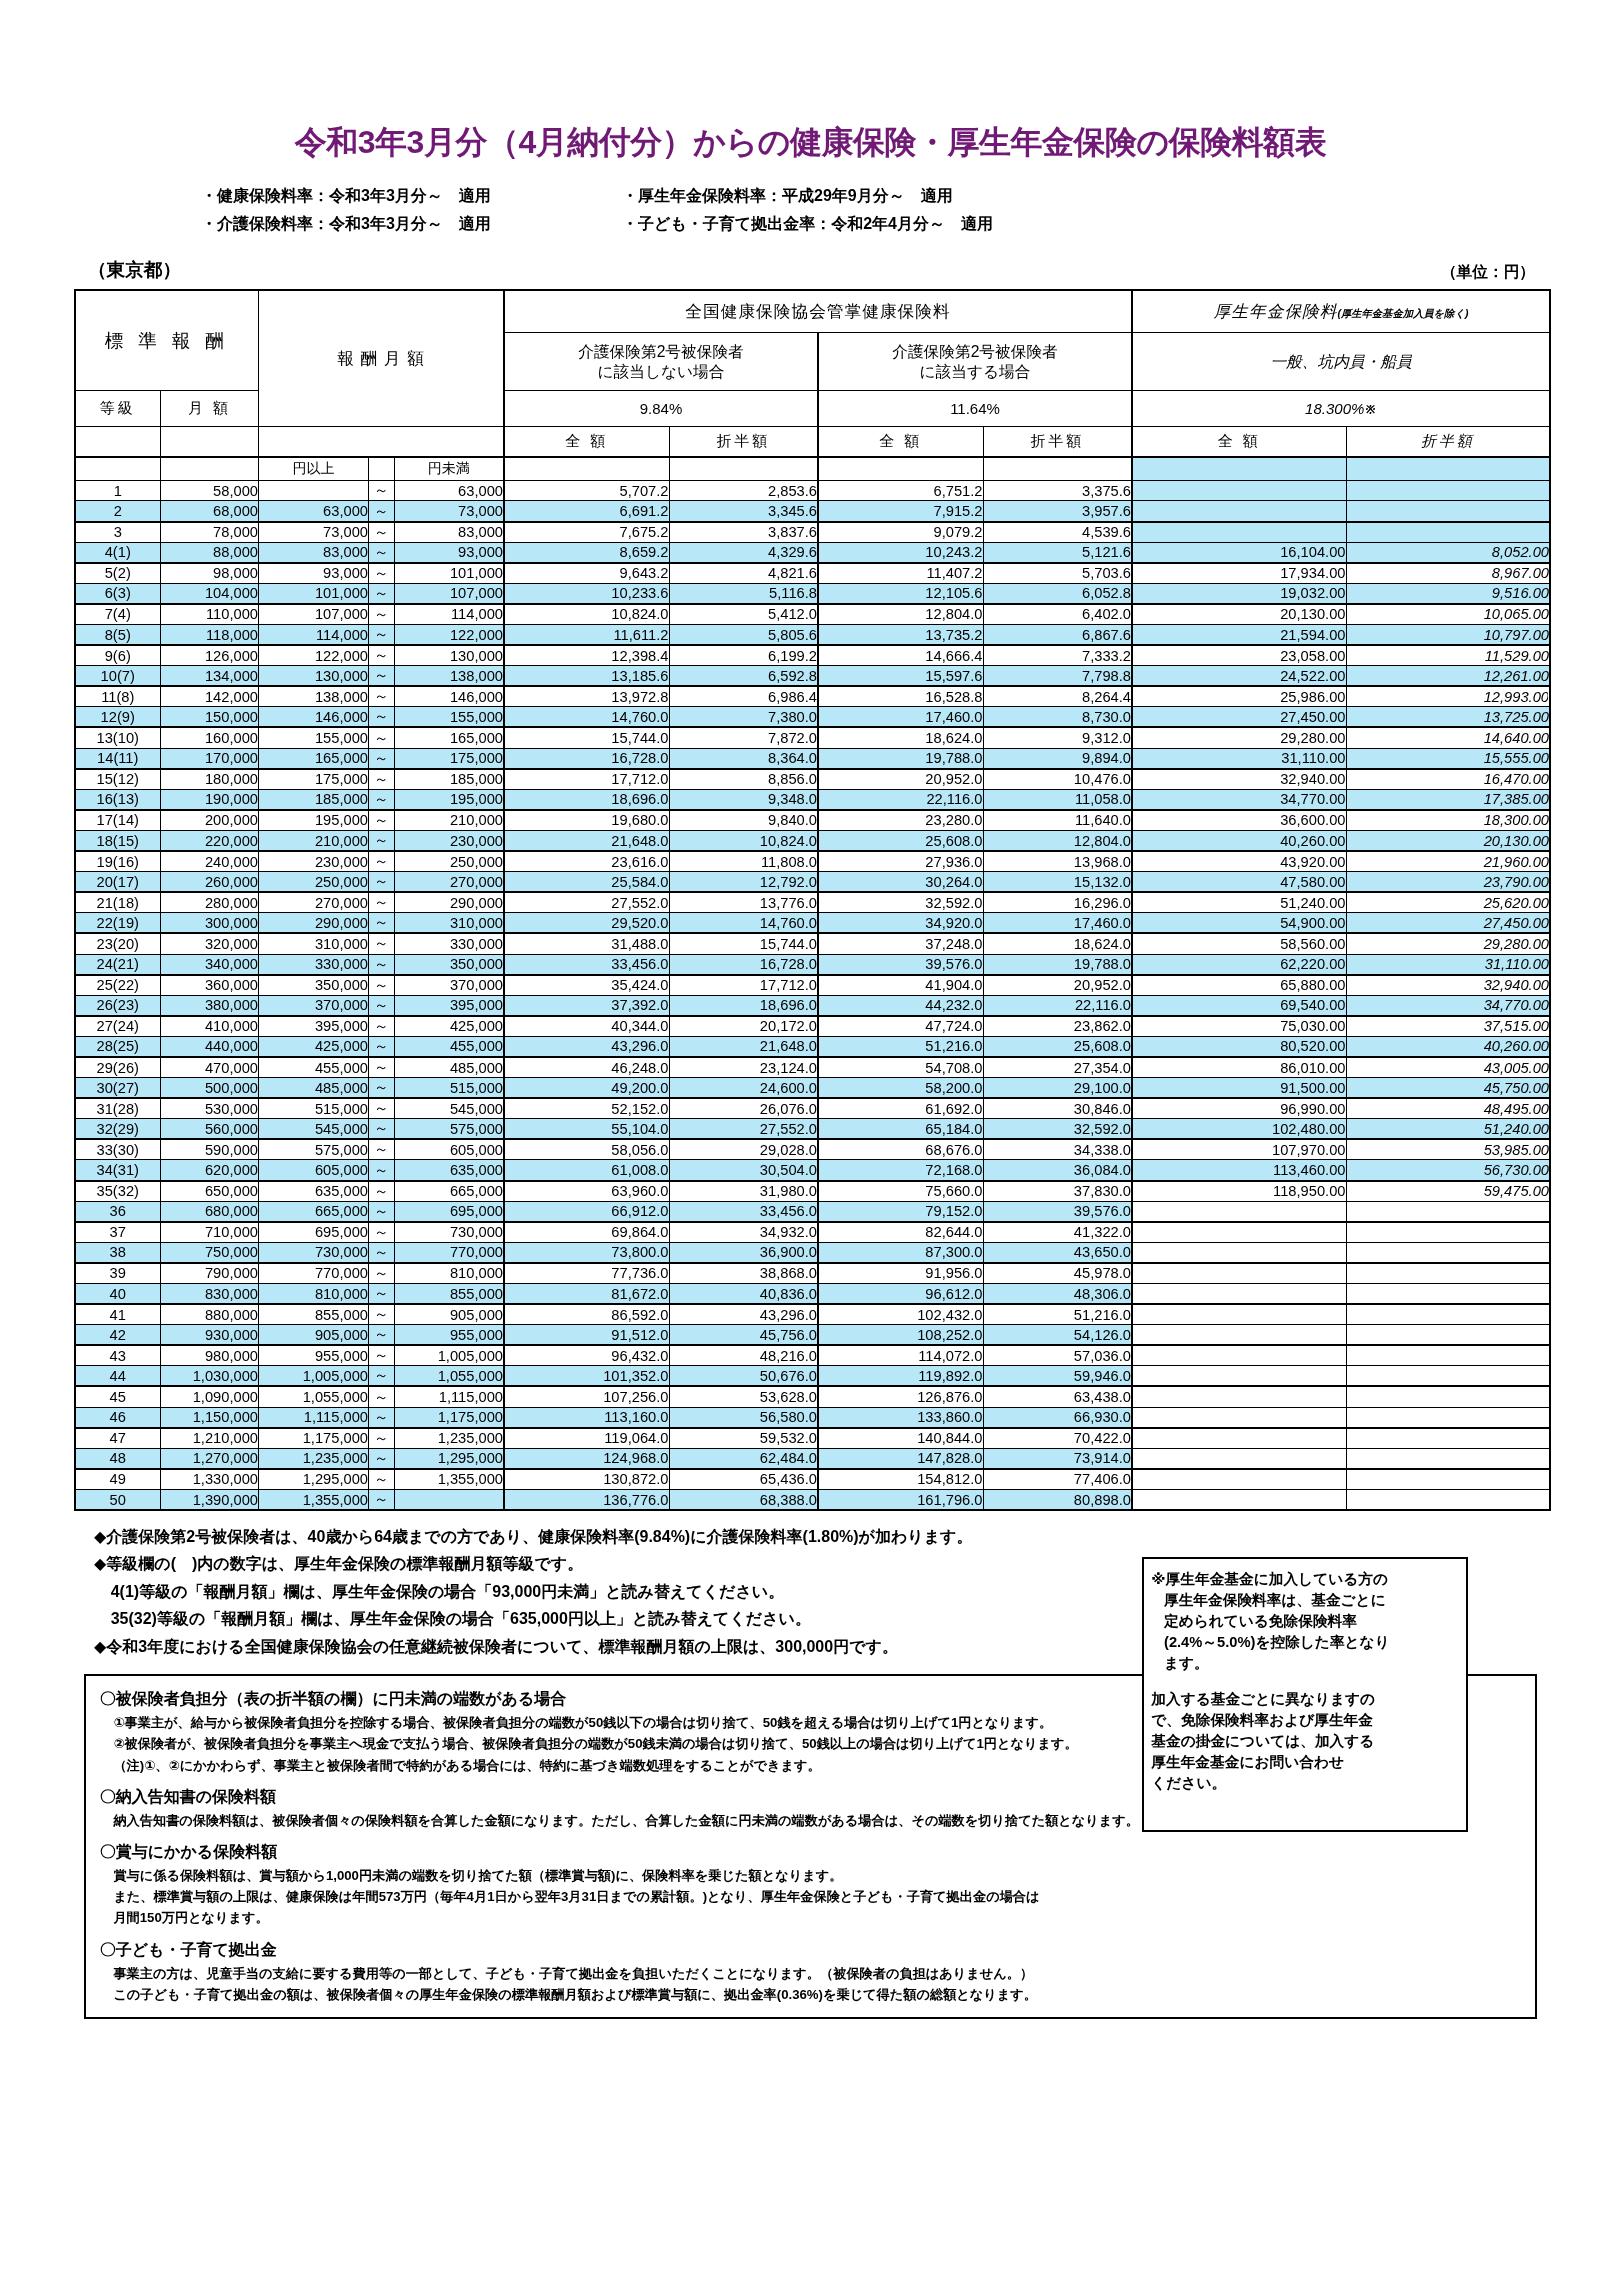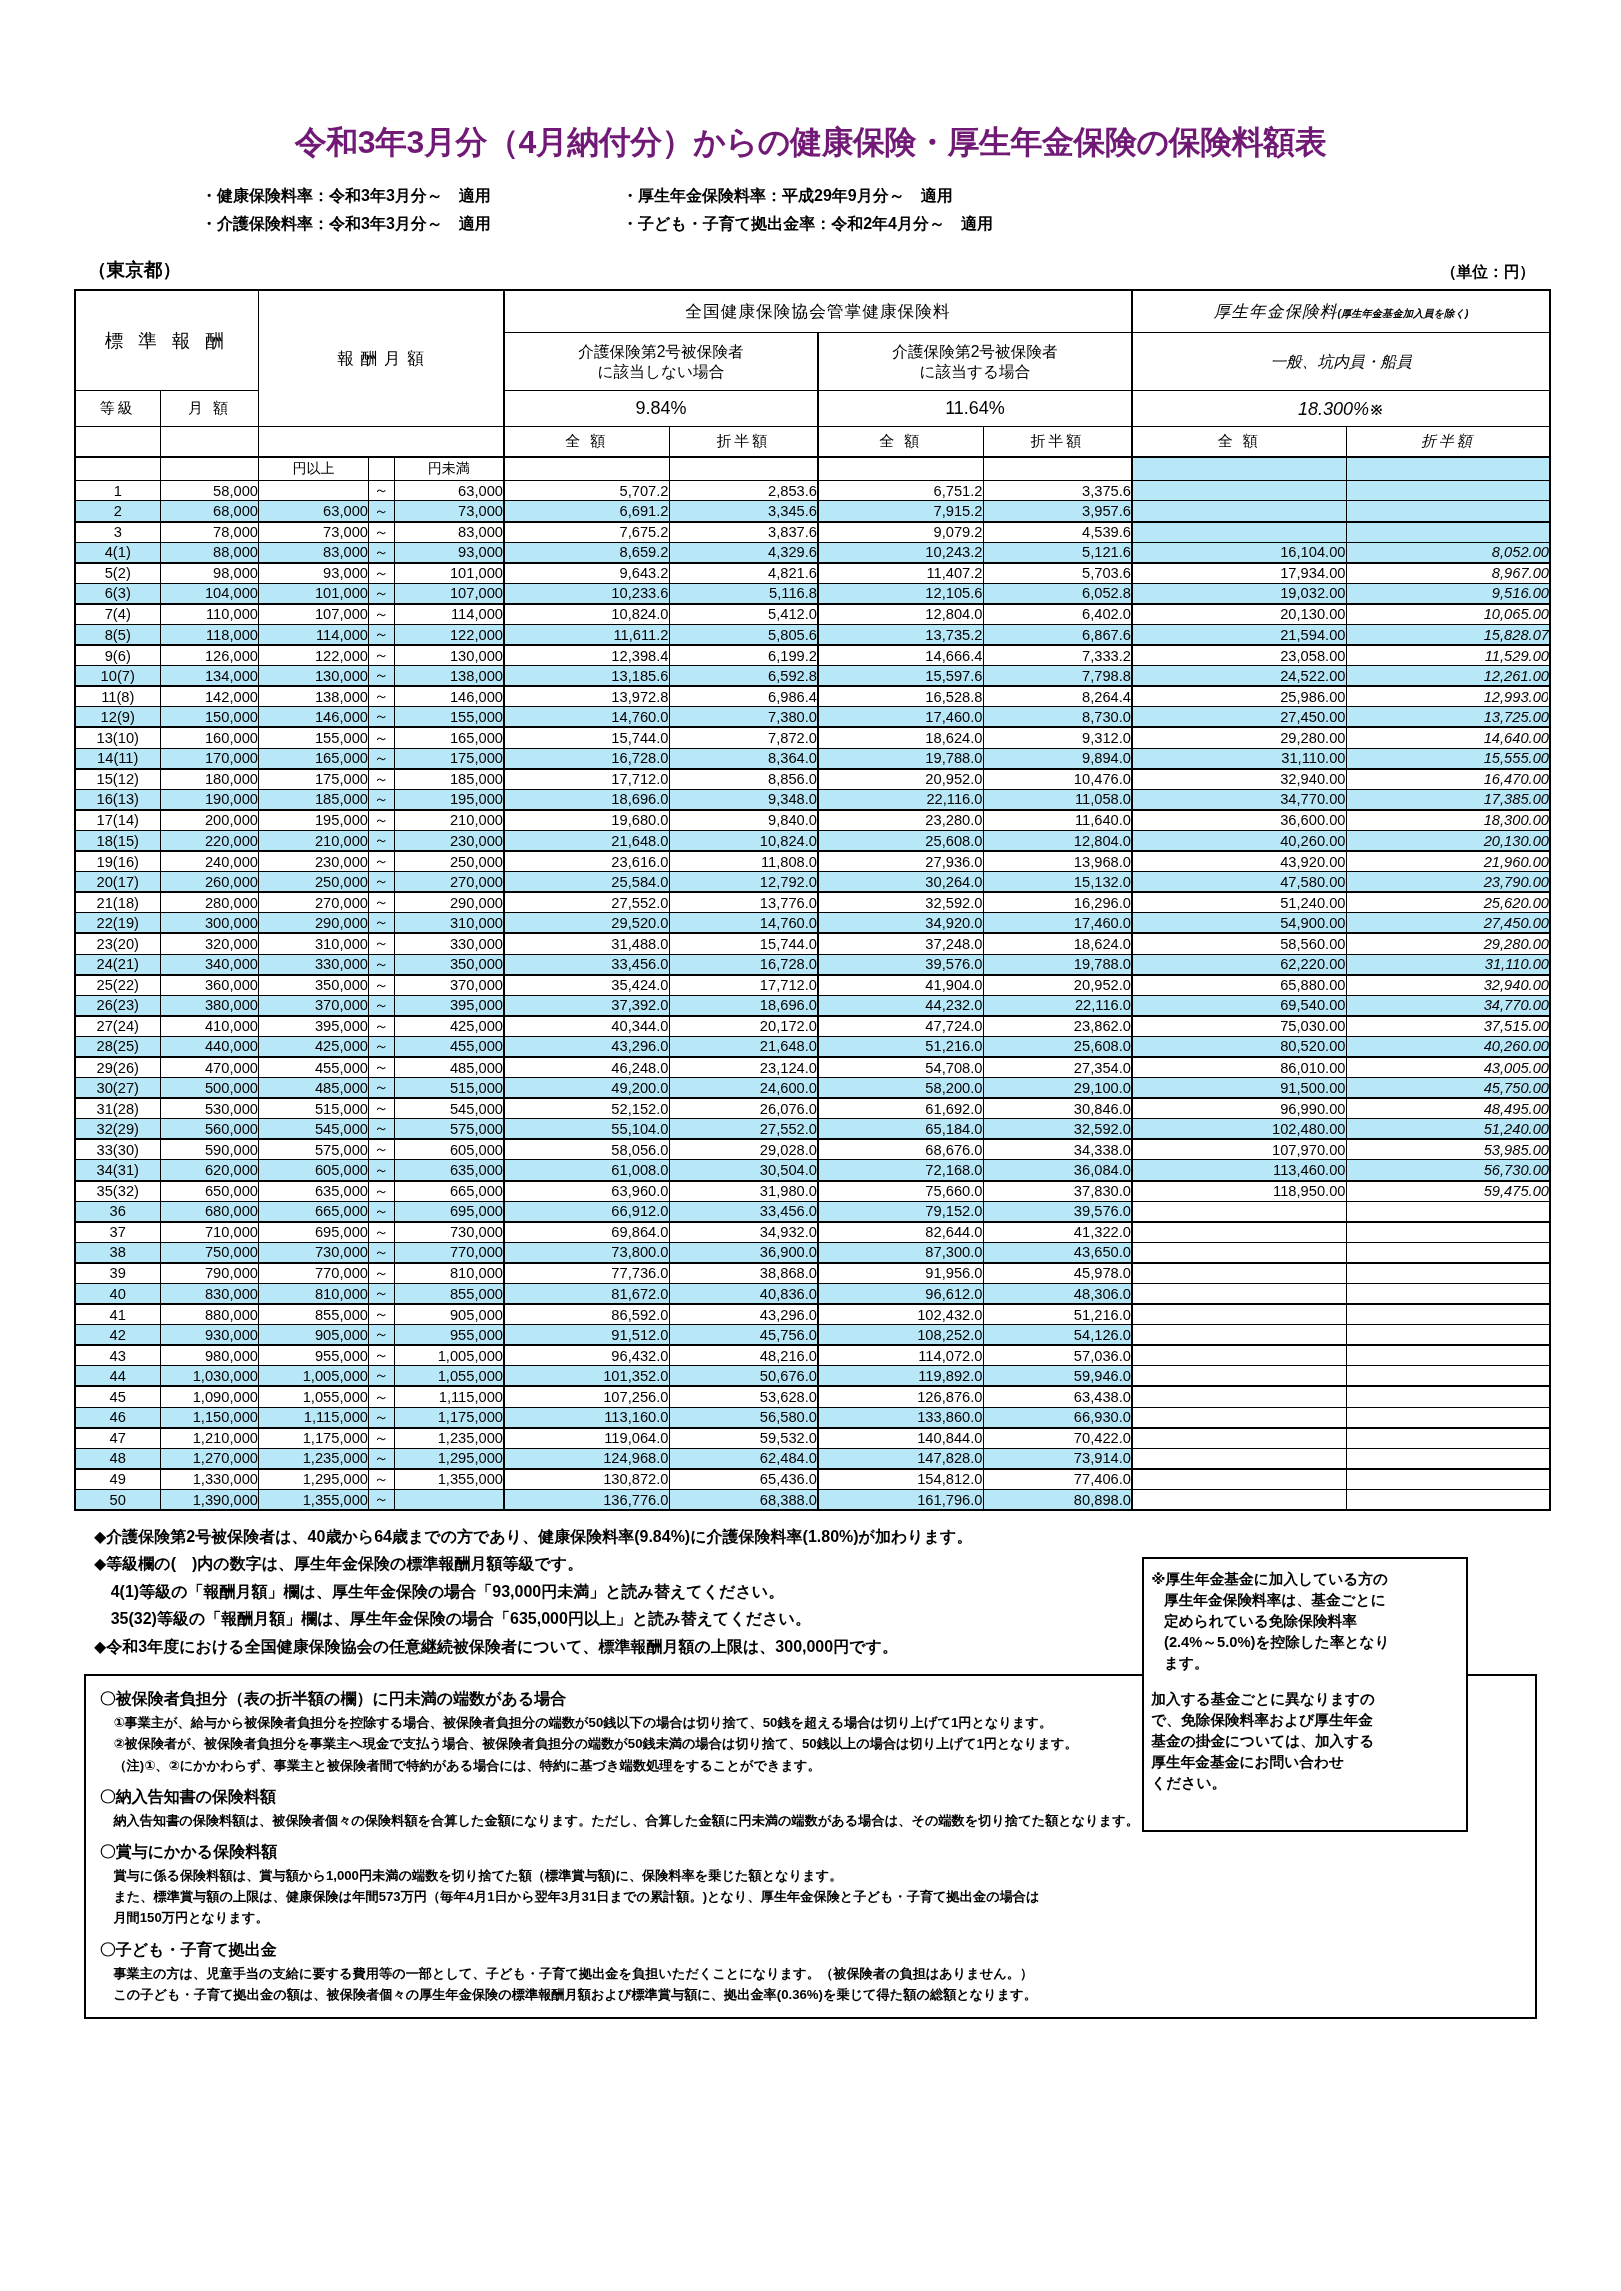--- a/index.html
+++ b/index.html
@@ -86,21 +86,21 @@
   }
   .hd {
     text-align: center;
     font-weight: bold;
     background: #ffffff;
   }
   .hd-title { font-size: 18.6px; letter-spacing: 4.9px; }
   .hd-mid   { font-size: 16.7px; letter-spacing: 1px; }
   .hd-small { font-size: 15.7px; line-height: 1.25; }
   .hd-tiny  { font-size: 10.3px; font-weight: bold; }
-  .hd-rate  { font-size: 18px; }
+  .hd-rate  { font-size: 15px; }
   .hd-sub   { font-size: 15px; letter-spacing: 2.9px; }
 
   .bt2 { border-top: 2.9px solid #000 !important; }
   .bb2 { border-bottom: 2.9px solid #000 !important; }
   .bl2 { border-left: 2.9px solid #000 !important; }
   .br2 { border-right: 2.9px solid #000 !important; font-style: italic; }
 
   
   td.c-grade { text-align: center; font-size: 14.7px; padding-right: 3.9px; }
   td.c-num   { text-align: right;  font-size: 14.7px; padding-right: 6.9px; }
@@ -349,21 +349,21 @@
             <td class="c-grade bl2">8(5)</td>
             <td class="c-num">118,000</td>
             <td class="c-lo">114,000</td>
             <td class="c-tilde">～</td>
             <td class="c-hi">122,000</td>
             <td class="c-num bl2">11,611.2</td>
             <td class="c-num">5,805.6</td>
             <td class="c-num bl2">13,735.2</td>
             <td class="c-num">6,867.6</td>
             <td class="c-num bl2">21,594.00</td>
-            <td class="c-num br2">15,828.07</td>
+            <td class="c-num br2">10,797.00</td>
           </tr>
           <tr class="dataRow">
             <td class="c-grade bl2" style="border-top: 2px solid rgb(0, 0, 0);">9(6)</td>
             <td class="c-num" style="border-top: 2px solid rgb(0, 0, 0);">126,000</td>
             <td class="c-lo" style="border-top: 2px solid rgb(0, 0, 0);">122,000</td>
             <td class="c-tilde" style="border-top: 2px solid rgb(0, 0, 0);">～</td>
             <td class="c-hi" style="border-top: 2px solid rgb(0, 0, 0);">130,000</td>
             <td class="c-num bl2" style="border-top: 2px solid rgb(0, 0, 0);">12,398.4</td>
             <td class="c-num" style="border-top: 2px solid rgb(0, 0, 0);">6,199.2</td>
             <td class="c-num bl2" style="border-top: 2px solid rgb(0, 0, 0);">14,666.4</td>

